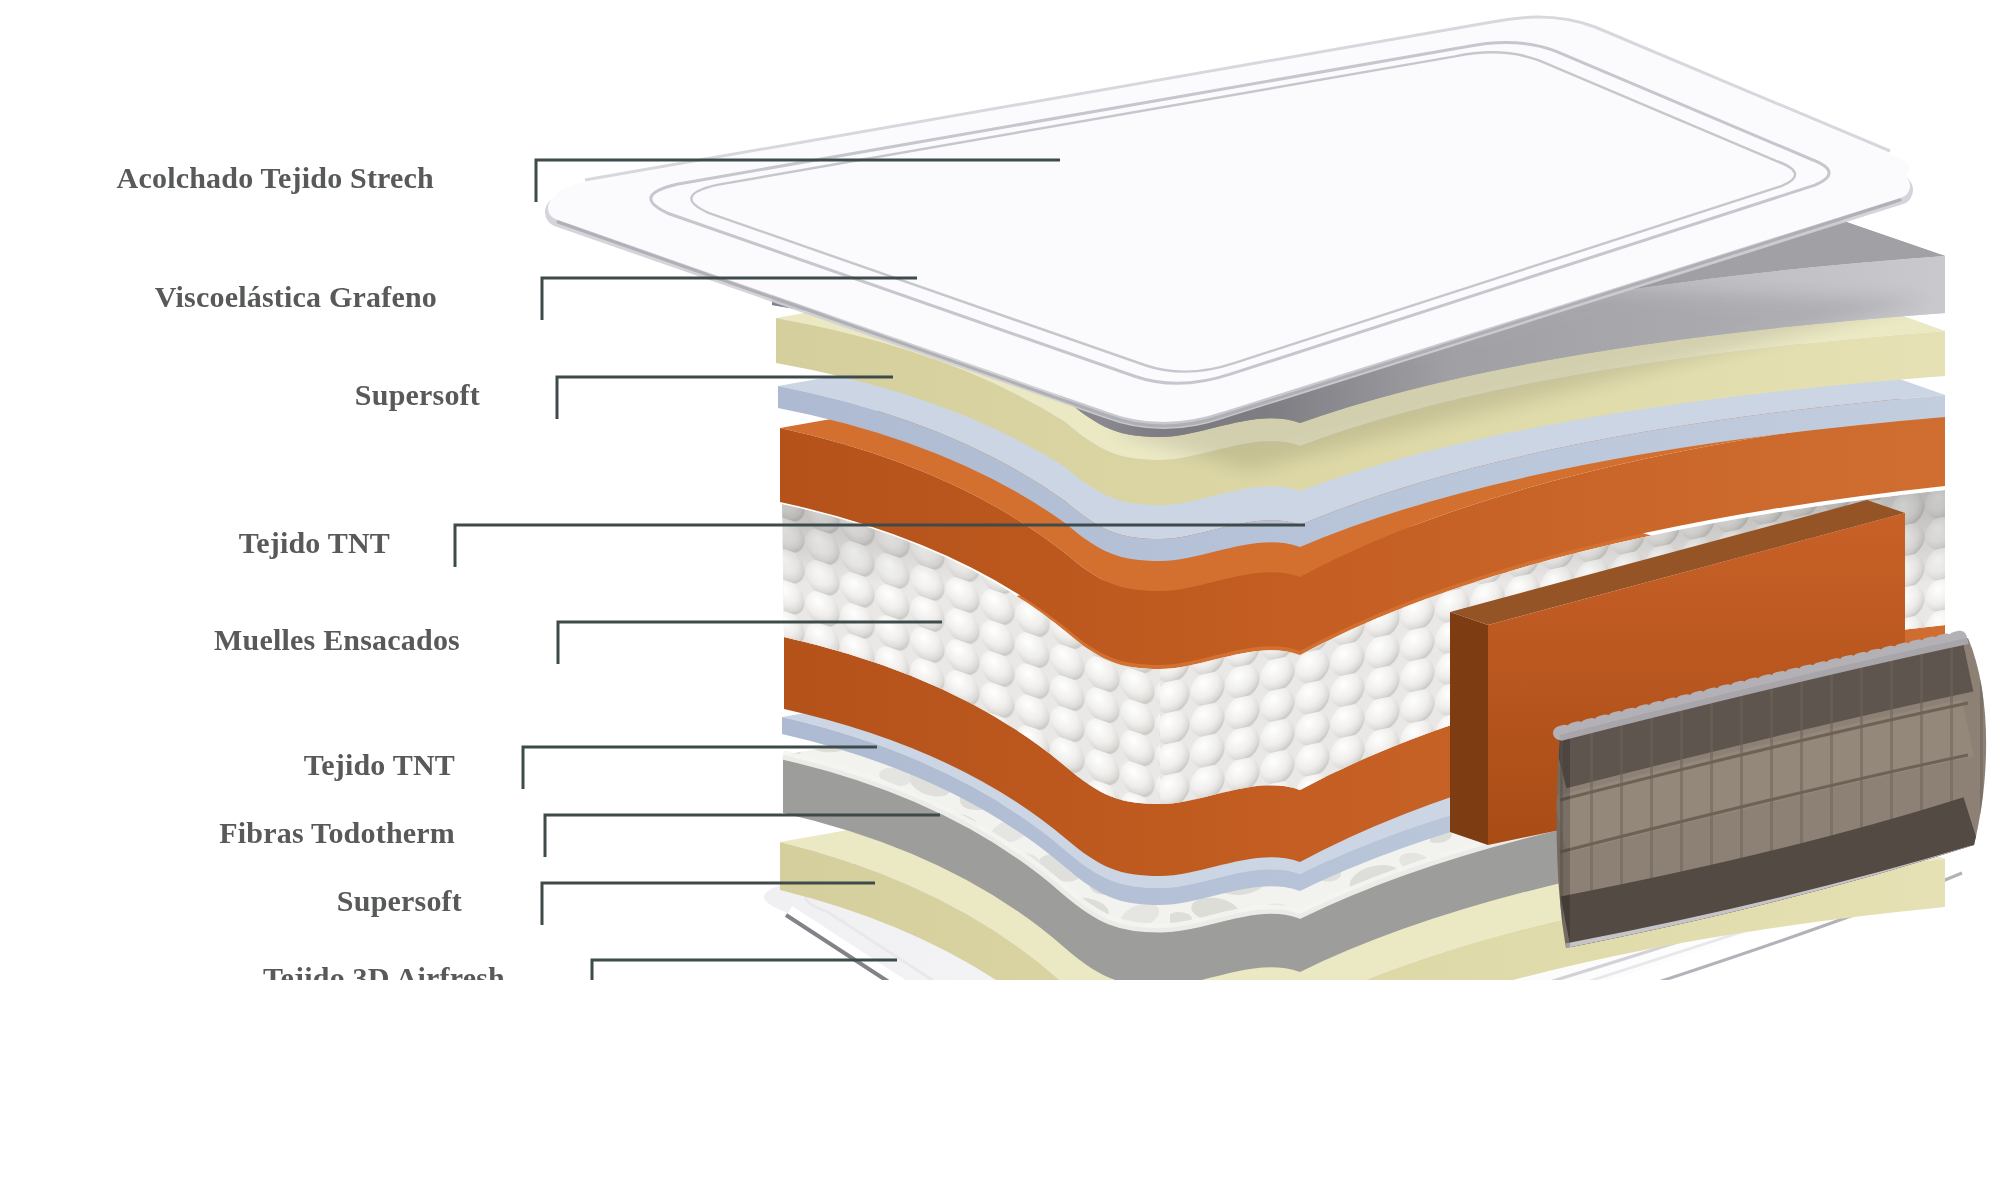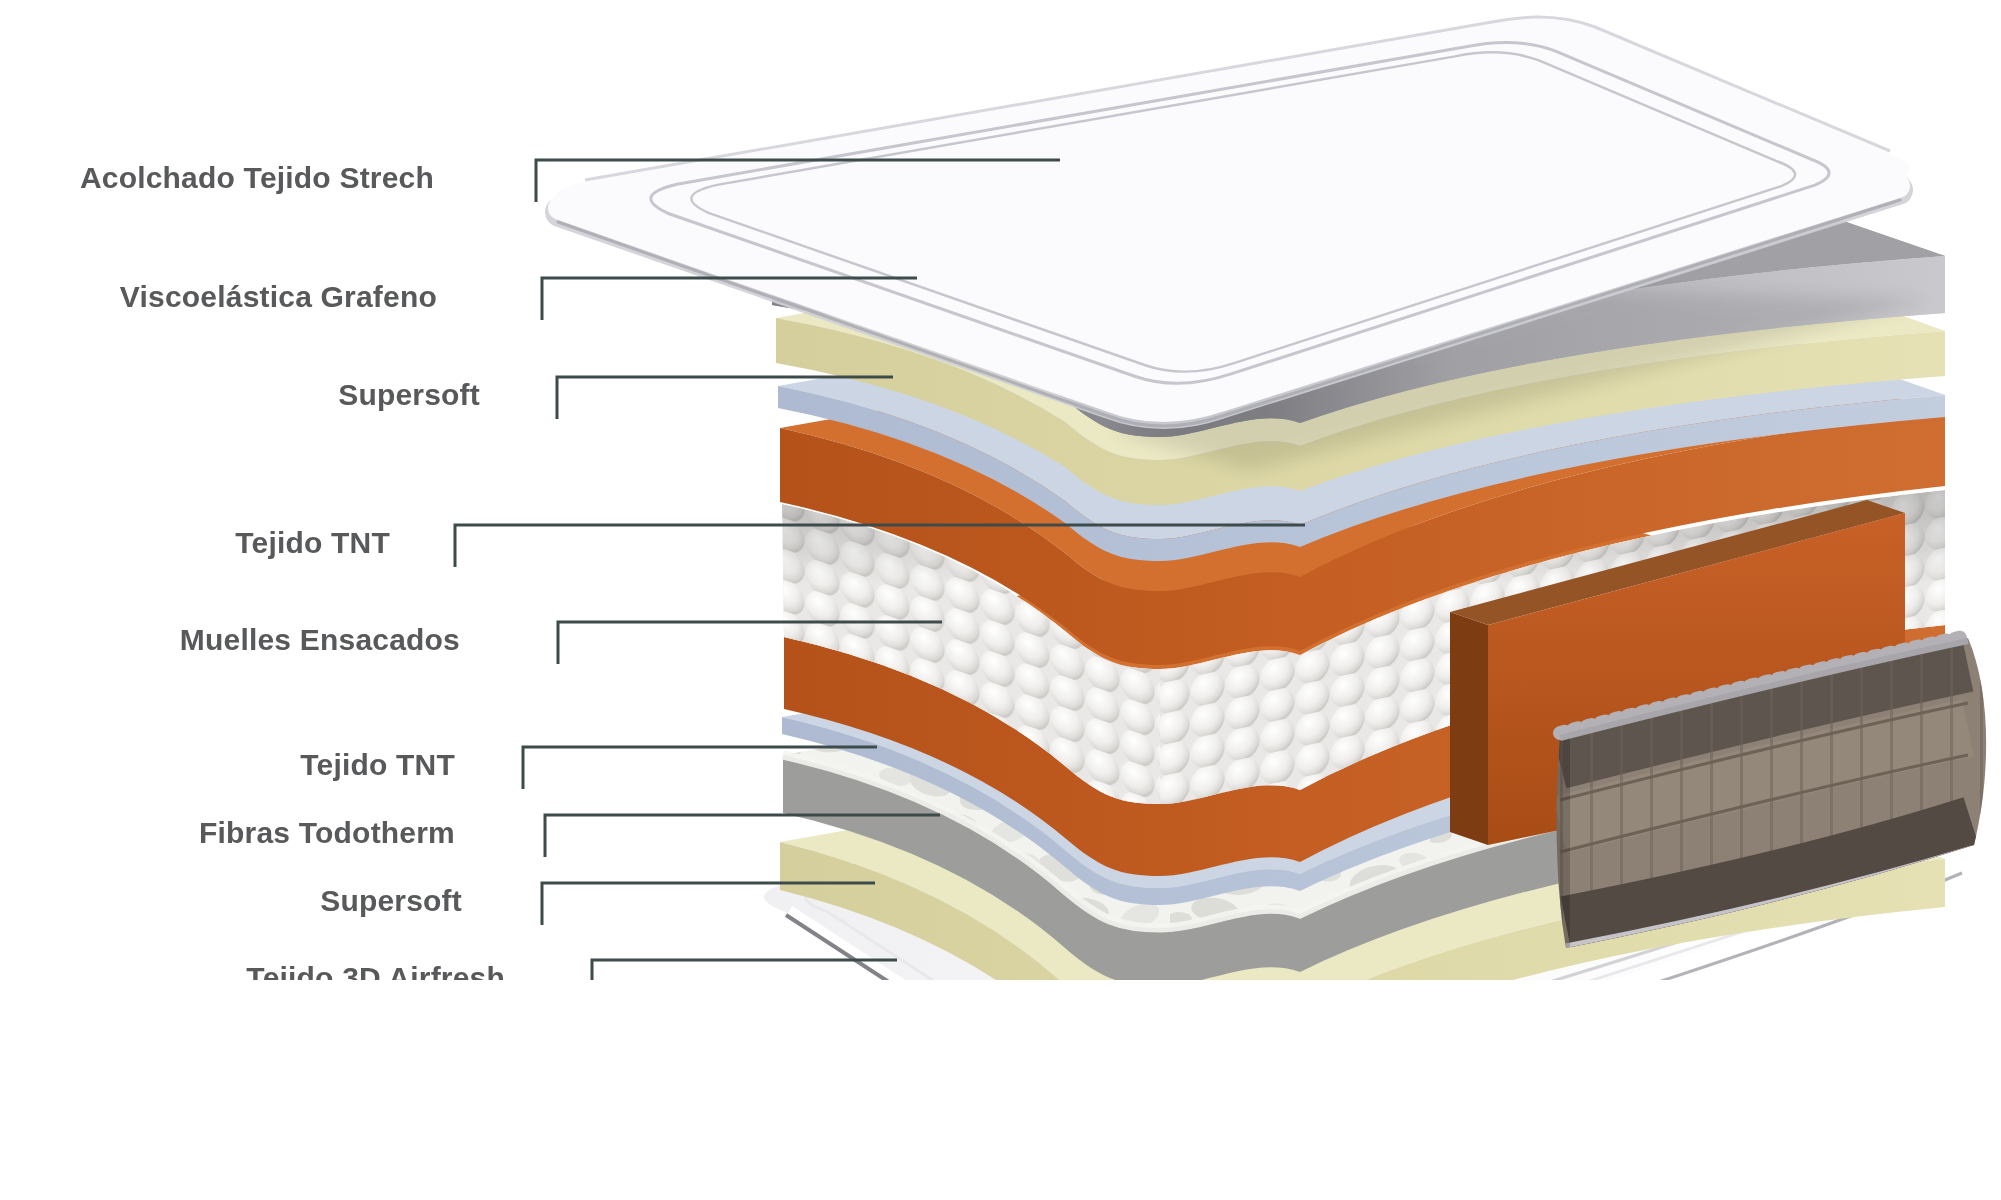--- a/index.html
+++ b/index.html
@@ -1,17 +1,17 @@
 <!DOCTYPE html>
 <html><head>
 <meta charset="utf-8">
 <style>
   html,body{margin:0;padding:0;background:#ffffff;}
   .stage{position:relative;width:2001px;height:980px;background:#ffffff;overflow:hidden;
-         font-family:Liberation Sans, sans-serif;}
+         font-family:Liberation Serif, serif;}
   .stage svg{position:absolute;left:0;top:0;}
   .layer-label{position:absolute;width:520px;text-align:right;font-size:30px;font-weight:bold;
                color:#58595b;line-height:40px;letter-spacing:.2px;white-space:nowrap;}
 </style>
 </head>
 <body>
 
 <div class="stage">
 
 <svg width="2001" height="1200" viewBox="0 0 2001 1200">

